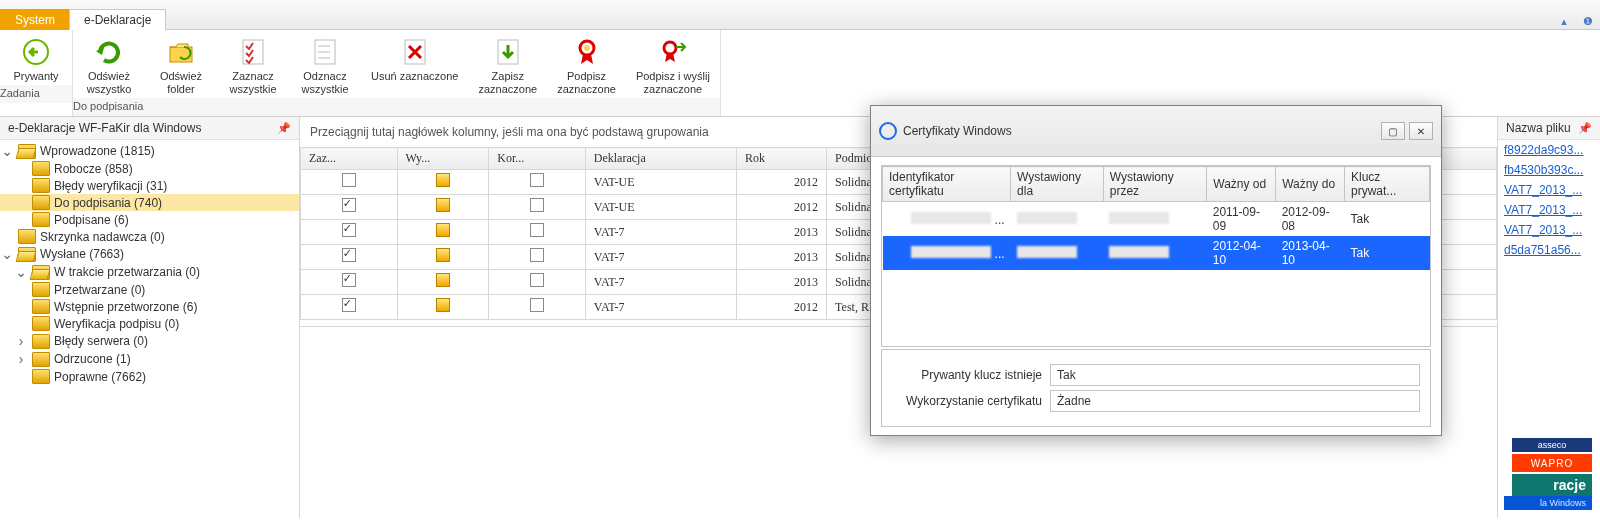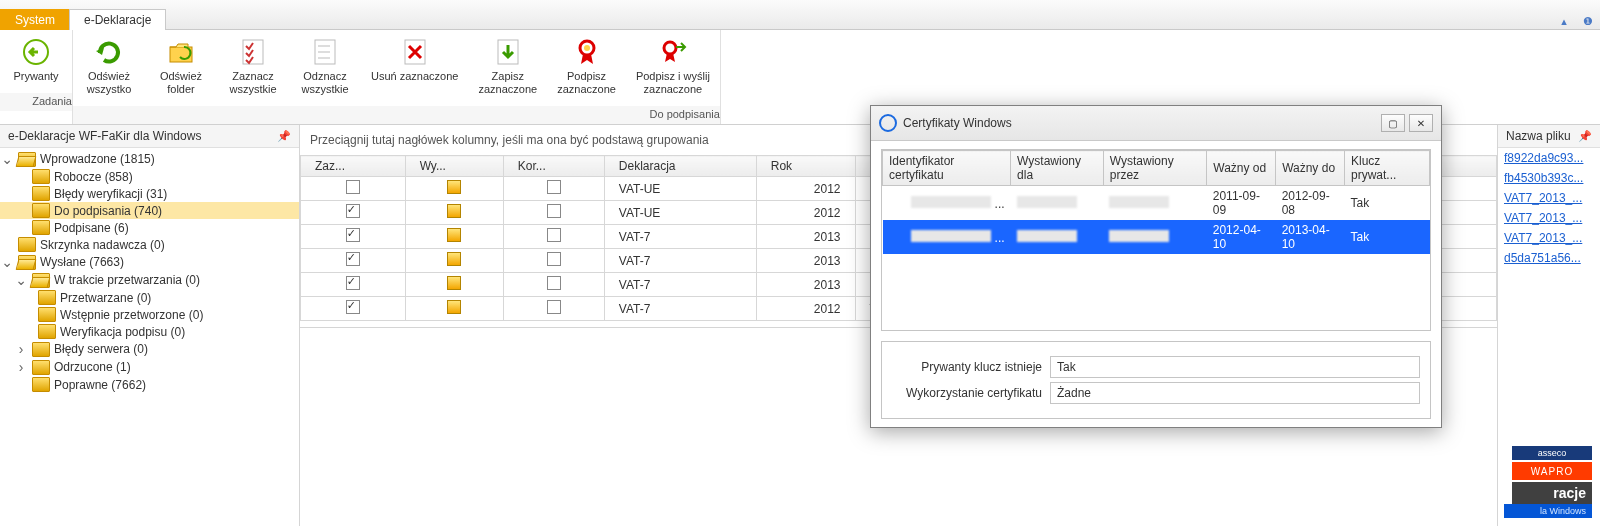--- a/index.html
+++ b/index.html
@@ -62,22 +62,22 @@
     min-width: 52px;
     cursor: pointer;
   }
   .ribbon-icon {
     width: 32px; height: 32px; border: none; border-radius: 3px;
     display: flex; align-items: center; justify-content: center;
     margin-bottom: 2px;
   }
   .ribbon-label { text-align: center; font-size: 11px; line-height: 13px; }
   .ribbon-caption {
-    text-align: right; font-size: 11px; color: #555;
-    background: #f6f6f6; padding: 2px 0 4px 0; margin-top: 8px;
+    text-align: left; font-size: 11px; color: #555;
+    background: #f6f6f6; padding: 2px 0 4px 0;
   }
 
   
   .workspace {
     display: flex;
     height: calc(531px - 22px - 108px);
   }
   .left-pane {
     width: 300px;
     border-right: 1px solid #d5d5d5;
@@ -90,84 +90,84 @@
     border-bottom: 1px solid #e0e0e0;
     display: flex; align-items: center; justify-content: space-between;
   }
   .pin { font-size: 11px; color: #666; cursor: pointer; }
   .tree { overflow: auto; padding: 2px 0; flex:1;}
   .tree-node { display:flex; align-items:center; padding:1px 4px; cursor:pointer; white-space:nowrap;}
   .tree-node.selected { background:#fde7a5;}
   .tree-caret { width:14px; text-align:center; color:#666; font-size:14px; }
   .tree-indent0 { padding-left: 0px;}
   .tree-indent1 { padding-left: 14px;}
-  .tree-indent2 { padding-left: 20px;}
+  .tree-indent2 { padding-left: 14px;}
   .tree-icon { width:16px; height:13px; background:linear-gradient(#ffdf6e,#e0a400); border-radius:1px; margin:0 4px; border:1px solid #c58c00; position:relative;}
   .tree-icon.open::before { content:""; position:absolute; left:-2px; bottom:-1px; width:16px; height:9px; background:linear-gradient(#ffe993,#eab100); border:1px solid #c58c00; border-radius:1px; transform:skewX(-15deg);}
   .tree-label { flex:1;}
 
   .center-pane { flex:1; display:flex; flex-direction:column; border-right:1px solid #d5d5d5;}
   .grid-groupbar {
     padding: 8px 10px;
     color:#555;
   }
   table.grid { border-collapse:collapse; width:100%;}
-  table.grid th, table.grid td { border:1px solid #d7d7d7; padding:3px 14px; font-size:12px; text-align:left; background:#fff;}
+  table.grid th, table.grid td { border:1px solid #d7d7d7; padding:3px 8px; font-size:12px; text-align:left; background:#fff;font-family:Liberation Serif, serif;}
   table.grid th { background:linear-gradient(#f9f9f9,#ececec); font-weight:normal; position:relative;}
   .sort-arrow { font-size:9px; color:#666; margin-left:4px;}
   .chk { display:inline-block; width:12px; height:12px; border:1px solid #888; background:#fff; position:relative;}
   .chk.checked::after { content:"✓"; position:absolute; left:0; top:-2px; font-size:11px; color:#333;}
   .mark-yellow { display:inline-block; width:12px; height:12px; border:1px solid #b38400; background:linear-gradient(#ffe57a,#f3a600);}
   .blank-panel { flex:1; border-top:1px solid #d5d5d5; margin-top:6px;}
 
   .right-pane {
     width:102px;
     display:flex; flex-direction:column;
     align-items:stretch;
   }
   .right-pane .pane-header{ font-size:12px;}
   .file-link { color:#1a5fd1; text-decoration:underline; padding:3px 6px; cursor:pointer; overflow:hidden; text-overflow:ellipsis; white-space:nowrap;}
   .logo-box { display:flex; flex-direction:column; align-items:flex-end; margin-top:auto; padding:8px;}
   .logo1 { width:80px; height:18px; background:#ff3b00; color:#fff; font-size:10px; display:flex; align-items:center; justify-content:center; letter-spacing:1px; margin-bottom:2px;}
   .logo0 { width:80px; height:14px; background:#183a7a; color:#fff; font-size:9px; display:flex; align-items:center; justify-content:center; margin-bottom:2px;}
-  .logo2 { width:80px; height:22px; background:#404040; color:#fff; font-size:14px; font-weight:bold; display:flex; align-items:center; justify-content:flex-end; padding-right:6px; box-sizing:border-box;}
+  .logo2 { width:80px; height:22px; background:#0f766e; color:#fff; font-size:14px; font-weight:bold; display:flex; align-items:center; justify-content:flex-end; padding-right:6px; box-sizing:border-box;}
   .logo3 { width:88px; height:14px; background:#0456d6; color:#cfe3ff; font-size:9px; display:flex; align-items:center; justify-content:flex-end; padding-right:6px; box-sizing:border-box;}
 
   
   .modal {
     position:absolute;
     left:870px; top:105px;
     width:570px;
     background:#fff;
     border:1px solid #808080;
     box-shadow:0 4px 20px rgba(0,0,0,.35);
   }
   .modal-title {
     background:linear-gradient(#f3f3f3,#e6e6e6);
-    padding:8px 8px;
+    padding:16px 8px;
     display:flex; align-items:center;
     border-bottom:1px solid #c9c9c9;
   }
   .modal-title .gear { width:14px; height:14px; border:2px solid #1b6ae0; border-radius:50%; margin-right:6px; }
   .modal-title .spacer{flex:1;}
   .winbtn {
     width:22px; height:16px; border:1px solid #b0b0b0; margin-left:4px;
     display:inline-flex; align-items:center; justify-content:center;
     font-size:10px; cursor:pointer; background:linear-gradient(#fdfdfd,#e8e8e8);
   }
   .modal-body { padding:8px 10px;}
   .modal-label { margin:2px 0 8px 0;}
   .cert-grid-wrap { border:1px solid #c5c5c5; height:180px; overflow:hidden;}
   table.cert { border-collapse:collapse; width:100%;}
   table.cert th { border:1px solid #c5c5c5; background:linear-gradient(#f9f9f9,#ececec); font-weight:normal; padding:3px 6px; text-align:left; font-size:12px;}
   table.cert td { padding:3px 6px; font-size:12px;}
   tr.sel td { background:#1a66ff; color:#fff;}
   .redact { display:inline-block; height:12px; background:#e7e7e7; filter:blur(1px); }
 
-  .fieldset { border:1px solid #c5c5c5; margin-top:10px; padding:10px;}
+  .fieldset { border:1px solid #c5c5c5; margin-top:2px; padding:10px;}
   .field-row { display:flex; align-items:center; margin:4px 0;}
   .field-row label { width:150px; text-align:right; margin-right:8px;}
   .field-row .val { flex:1; border:1px solid #c5c5c5; padding:3px 6px; background:#fff;}
   .modal-buttons { display:flex; justify-content:flex-end; margin-top:12px; gap:8px;}
   .btn { border:1px solid #b6b6b6; padding:4px 18px; background:linear-gradient(#fdfdfd,#e7e7e7); cursor:pointer;}
   .btn.primary { border:1px solid #e0a400; background:linear-gradient(#ffeaa0,#ffd24d);}
 
   svg { display:block;}
 </style>
 </head>
@@ -330,21 +330,21 @@
           <span class="tree-label">W trakcie przetwarzania (0)</span>
         </div>
         <div class="tree-node tree-indent2">
           <span class="tree-caret"></span>
           <span class="tree-icon"></span>
           <span class="tree-label">Przetwarzane (0)</span>
         </div>
         <div class="tree-node tree-indent2">
           <span class="tree-caret"></span>
           <span class="tree-icon"></span>
-          <span class="tree-label">Wstępnie przetworzone (0)</span>
+          <span class="tree-label">Wstępnie przetworzone (6)</span>
         </div>
         <div class="tree-node tree-indent2">
           <span class="tree-caret"></span>
           <span class="tree-icon"></span>
           <span class="tree-label">Weryfikacja podpisu (0)</span>
         </div>
         <div class="tree-node tree-indent1">
           <span class="tree-caret">›</span>
           <span class="tree-icon"></span>
           <span class="tree-label">Błędy serwera (0)</span>

